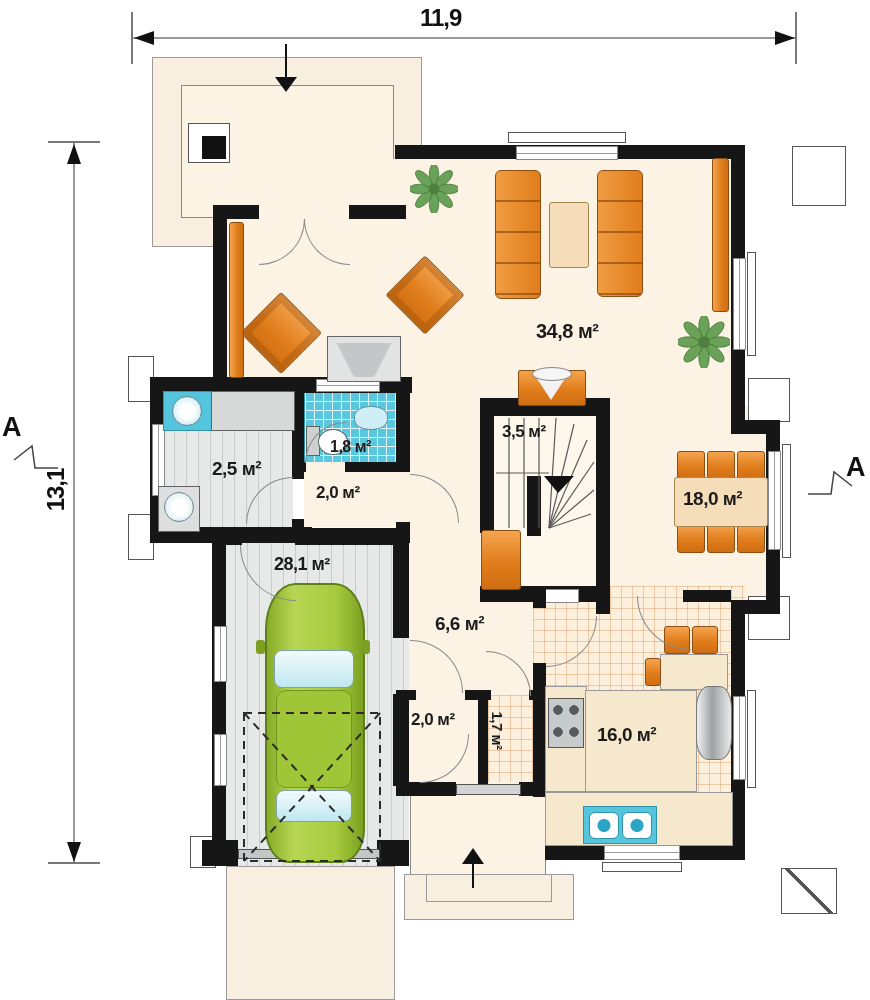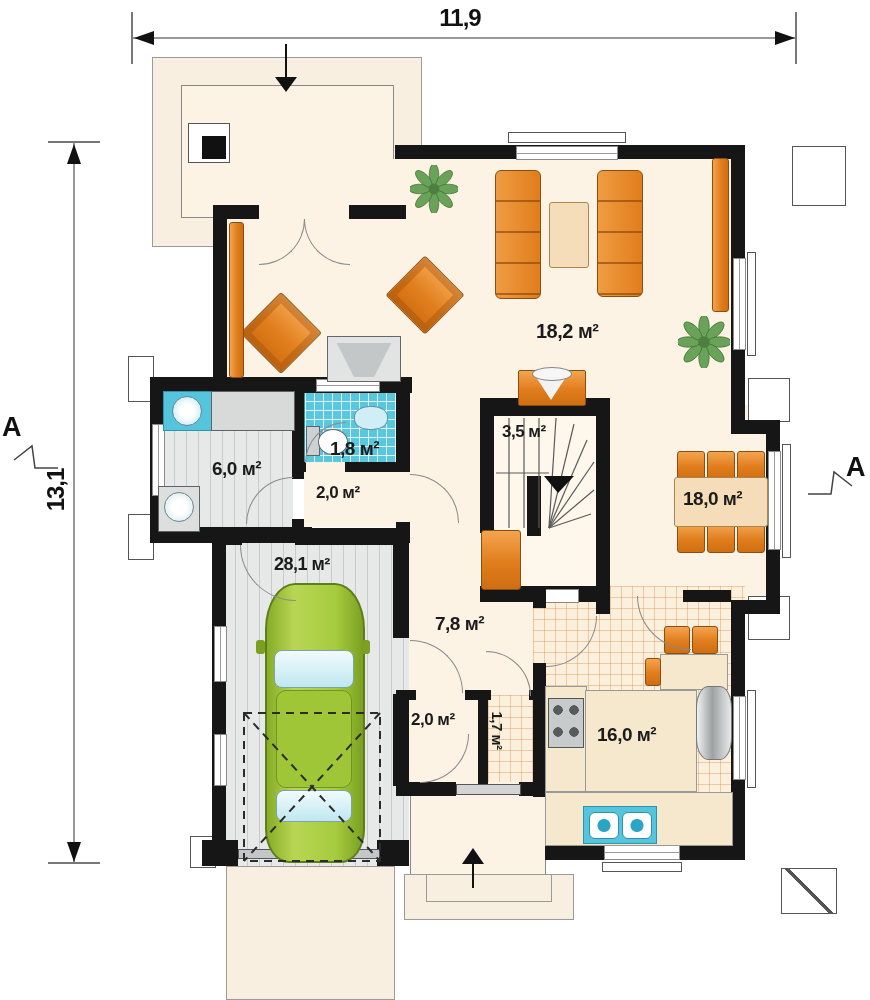--- a/index.html
+++ b/index.html
@@ -40,21 +40,21 @@
 </head>
 <body>
 
 <div class="plan">
 
   <div class="abs" style="left:132px;top:37px;width:665px;height:2px;background:#999"></div>
   <div class="abs" style="left:131px;top:12px;width:2px;height:52px;background:#777"></div>
   <div class="abs" style="left:795px;top:12px;width:2px;height:52px;background:#777"></div>
   <div class="abs" style="left:134px;top:31px;width:0;height:0;border-top:7px solid transparent;border-bottom:7px solid transparent;border-right:20px solid #111"></div>
   <div class="abs" style="left:775px;top:31px;width:0;height:0;border-top:7px solid transparent;border-bottom:7px solid transparent;border-left:20px solid #111"></div>
-  <div class="abs dimlabel" style="left:420px;top:4px;width:80px;text-align:center">11,9</div>
+  <div class="abs dimlabel" style="left:420px;top:4px;width:80px;text-align:left">11,9</div>
 
   <div class="abs" style="left:73px;top:142px;width:2px;height:722px;background:#999"></div>
   <div class="abs" style="left:48px;top:141px;width:52px;height:2px;background:#777"></div>
   <div class="abs" style="left:48px;top:862px;width:52px;height:2px;background:#777"></div>
   <div class="abs" style="left:67px;top:144px;width:0;height:0;border-left:7px solid transparent;border-right:7px solid transparent;border-bottom:20px solid #111"></div>
   <div class="abs" style="left:67px;top:842px;width:0;height:0;border-left:7px solid transparent;border-right:7px solid transparent;border-top:20px solid #111"></div>
   <div class="abs dimlabel" style="left:20px;top:477px;width:70px;height:26px;text-align:center;transform:rotate(-90deg)">13,1</div>
 
   <div class="abs alabel" style="left:2px;top:412px">A</div>
   <svg class="abs" style="left:12px;top:444px" width="48" height="26">
@@ -269,25 +269,25 @@
   <div class="abs arc-br" style="left:546px;top:616px;width:50px;height:50px"></div>
   <div class="abs arc-bl" style="left:637px;top:596px;width:53px;height:53px"></div>
   <div class="abs arc-br" style="left:420px;top:734px;width:48px;height:48px"></div>
   <div class="abs arc-tr" style="left:486px;top:651px;width:44px;height:44px"></div>
 
   <div class="abs" style="left:285px;top:44px;width:2px;height:34px;background:#111"></div>
   <div class="abs" style="left:275px;top:77px;width:0;height:0;border-left:11px solid transparent;border-right:11px solid transparent;border-top:15px solid #111"></div>
   <div class="abs" style="left:462px;top:848px;width:0;height:0;border-left:11px solid transparent;border-right:11px solid transparent;border-bottom:16px solid #111"></div>
   <div class="abs" style="left:472px;top:864px;width:2px;height:24px;background:#111"></div>
 
-  <div class="abs rlabel" style="left:536px;top:320px;font-size:20px">18,2 м²</div>
+  <div class="abs rlabel" style="left:536px;top:320px;font-size:20px">34,8 м²</div>
   <div class="abs rlabel" style="left:502px;top:422px;font-size:17px">3,5 м²</div>
-  <div class="abs rlabel" style="left:212px;top:458px">6,0 м²</div>
-  <div class="abs rlabel" style="left:330px;top:438px;font-size:19px">1,8 м²</div>
+  <div class="abs rlabel" style="left:212px;top:458px">2,5 м²</div>
+  <div class="abs rlabel" style="left:330px;top:438px;font-size:16px">1,8 м²</div>
   <div class="abs rlabel" style="left:316px;top:483px;font-size:17px">2,0 м²</div>
   <div class="abs rlabel" style="left:683px;top:488px">18,0 м²</div>
   <div class="abs rlabel" style="left:274px;top:554px;font-size:18px">28,1 м²</div>
-  <div class="abs rlabel" style="left:435px;top:613px">7,8 м²</div>
+  <div class="abs rlabel" style="left:435px;top:613px">6,6 м²</div>
   <div class="abs rlabel" style="left:411px;top:710px;font-size:17px">2,0 м²</div>
   <div class="abs rlabel" style="left:478px;top:722px;font-size:15px;transform:rotate(90deg)">1,7 м²</div>
   <div class="abs rlabel" style="left:597px;top:724px">16,0 м²</div>
 
 </div>
 
 </body></html>

